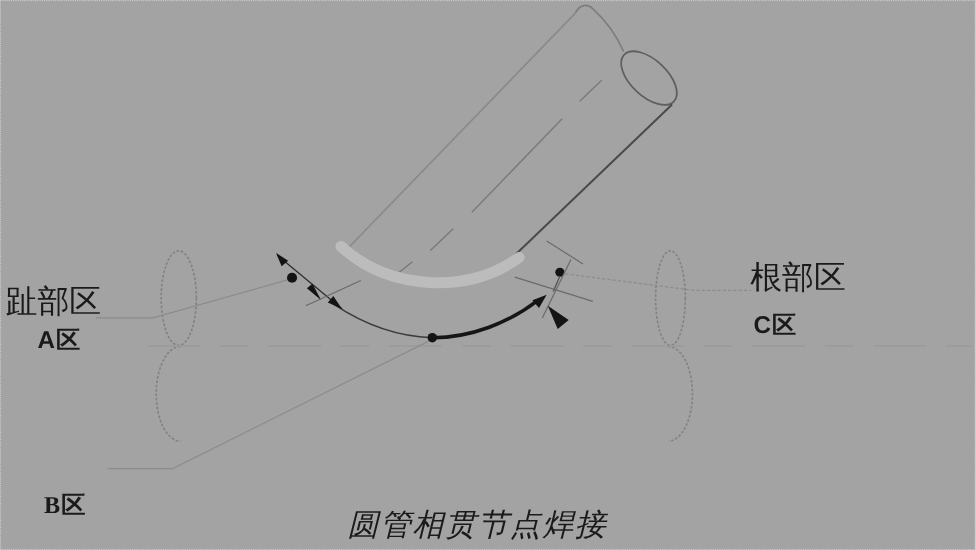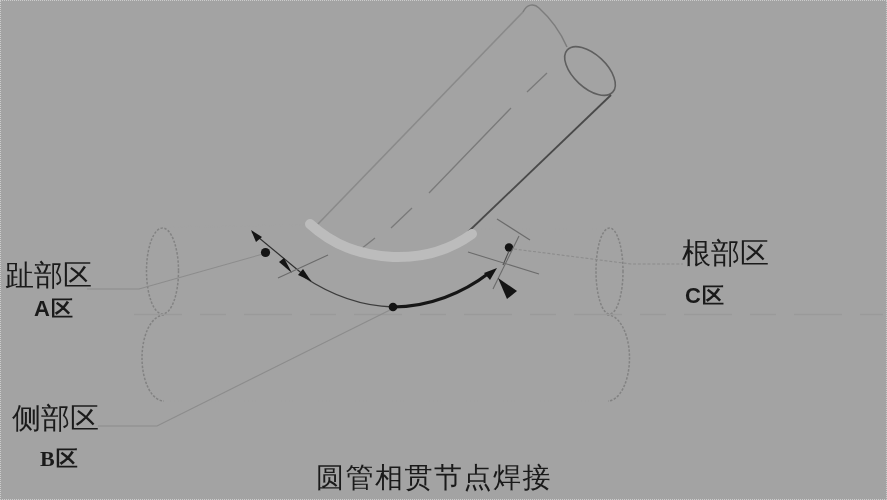--- a/index.html
+++ b/index.html
@@ -30,20 +30,21 @@
   .lbl-toe{left:4px;top:260px;}
   .lbl-toe-zone{left:33px;top:297px;}
   .lbl-side{left:11px;top:403px;}
   .lbl-side-zone{left:39px;top:447px;font-family:Liberation Serif, serif;}
   .lbl-root{left:681px;top:238px;}
   .lbl-root-zone{left:684px;top:284px;}
   .lbl-caption{
     left:315px;top:463px;
     font-size:28px;
     letter-spacing:1.5px;
+    font-style:italic;
   }
 </style>
 </head>
 <body>
 
 <div class="canvas">
 
   <svg class="drawing" viewBox="0 0 887 500" xmlns="http://www.w3.org/2000/svg">
 
     <path d="M165,226 L308,224" fill="none" stroke="#a3a3a3" stroke-width="1.8" stroke-dasharray="2.2,1.5"></path>
@@ -83,20 +84,19 @@
     <path d="M508,250 L502,264" fill="none" stroke="#4d4d4d" stroke-width="1.1"></path>
     <path d="M467,251 L538,273" fill="none" stroke="#6b6b6b" stroke-width="1.1"></path>
     <path d="M518,235 L492,288" fill="none" stroke="#6b6b6b" stroke-width="1.1"></path>
     <path d="M496,218 L529,239" fill="none" stroke="#6b6b6b" stroke-width="1.1"></path>
     <polygon points="497,277 516,290 506,298" fill="#141414"></polygon>
   </svg>
 
   <div class="lbl lbl-main lbl-toe">趾部区</div>
   <div class="lbl lbl-zone lbl-toe-zone">A区</div>
 
-  <div class="lbl lbl-main lbl-side">侧部区</div>
   <div class="lbl lbl-zone lbl-side-zone">B区</div>
 
   <div class="lbl lbl-main lbl-root">根部区</div>
   <div class="lbl lbl-zone lbl-root-zone">C区</div>
 
   <div class="lbl lbl-caption">圆管相贯节点焊接</div>
 </div>
 
 </body></html>

